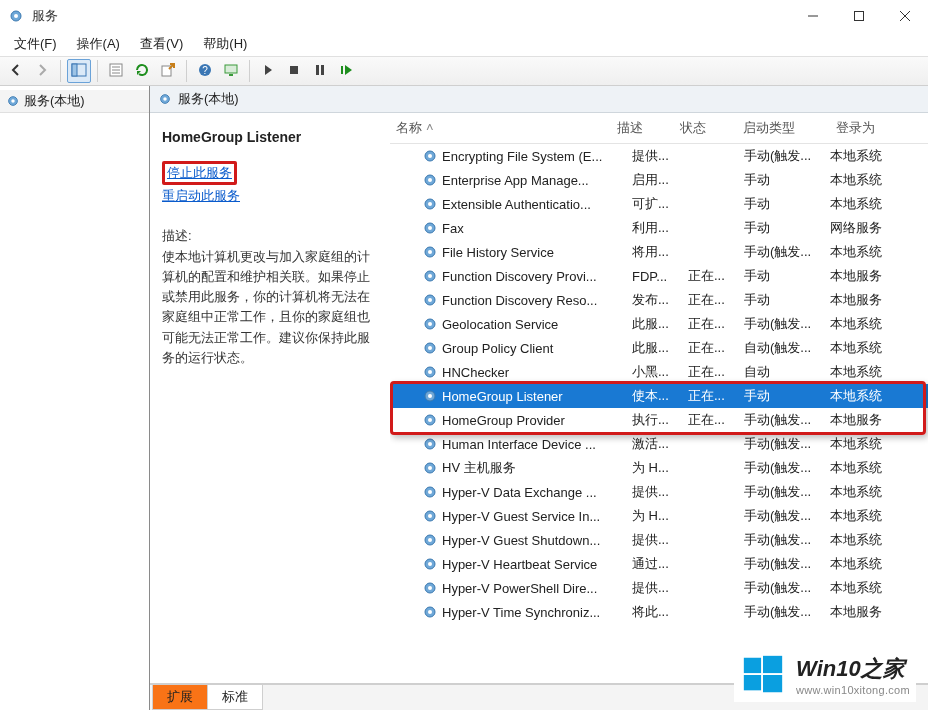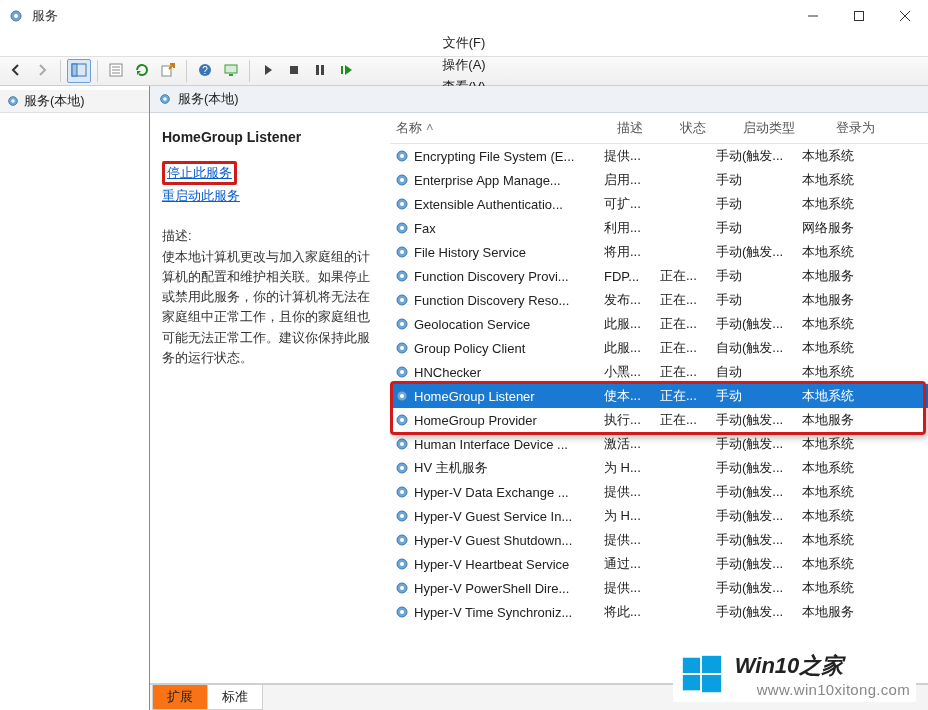--- a/index.html
+++ b/index.html
@@ -41,21 +41,20 @@
     color: #333;
   }
   .winbtn svg { width: 12px; height: 12px; stroke: #333; stroke-width: 1; fill: none; }
   
   .menubar {
     height: 24px;
     display: flex;
     align-items: center;
     padding: 0 4px;
     background: #fff;
-    flex-direction: column;
   }
   .menubar .menuitem {
     padding: 2px 10px;
     color: #222;
   }
   
   .toolbar {
     height: 30px;
     border-top: 1px solid #e0e0e0;
     border-bottom: 1px solid #cfcfcf;
@@ -183,20 +182,21 @@
     flex: 1;
     overflow-y: scroll;
     overflow-x: hidden;
     position: relative;
   }
   .row {
     display: flex;
     align-items: center;
     height: 24px;
     padding: 0 0 0 4px;
+    justify-content: center;
   }
   .row .cicon {
     width: 16px; height: 16px;
     margin-right: 4px;
     flex: 0 0 16px;
   }
   .row .c-name { width: 190px; white-space: nowrap; overflow: hidden; text-overflow: ellipsis; }
   .row .c-desc { width: 56px; white-space: nowrap; overflow: hidden; text-overflow: ellipsis; }
   .row .c-stat { width: 56px; white-space: nowrap; overflow: hidden; text-overflow: ellipsis; }
   .row .c-start{ width: 86px; white-space: nowrap; overflow: hidden; text-overflow: ellipsis; }
@@ -243,21 +243,21 @@
     display: flex;
     align-items: center;
     gap: 10px;
     background: #fff;
     padding: 4px 6px;
   }
   .wm-logo {
     width: 46px; height: 46px;
   }
   .wm-text .ln1 { font-size: 22px; font-weight: 700; font-style: italic;}
-  .wm-text .ln2 { font-size: 15px; color: #888; letter-spacing: 0.3px; margin-left: 22px;}
+  .wm-text .ln2 { font-size: 11px; color: #888; letter-spacing: 0.3px;}
 </style>
 </head>
 <body>
 
 <div class="titlebar">
   <span class="app-icon">
     <svg viewBox="0 0 16 16">
         <circle cx="8" cy="8" r="5" fill="#6fa8d8" stroke="#3b79b0"></circle>
         <circle cx="8" cy="8" r="2" fill="#fff"></circle>
       </svg>

